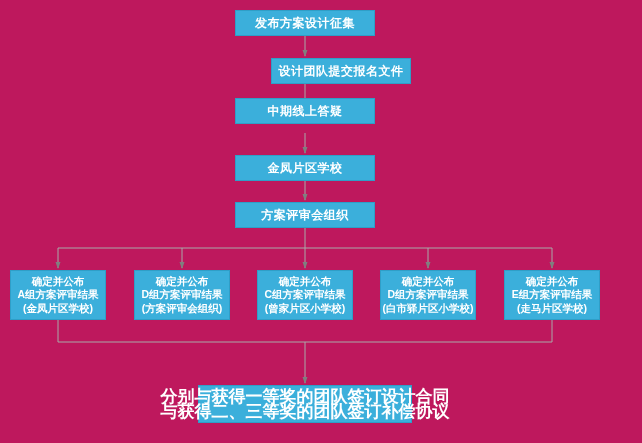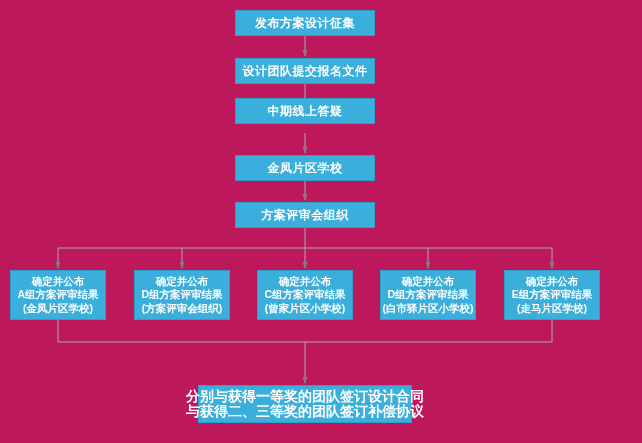--- a/index.html
+++ b/index.html
@@ -37,42 +37,42 @@
   }
   .step {
     left: 235px;
     width: 140px;
     height: 26px;
     font-size: 12px;
     line-height: 14px;
     letter-spacing: 0.5px;
   }
   .step.s1 { top: 10px; }
-  .step.s2 { top: 58px; }
+  .step.s2 { top: 58px; margin-left: 36px; }
   .step.s3 { top: 98px; }
   .step.s4 { top: 155px; }
   .step.s5 { top: 202px; }
   .group {
     top: 270px;
     width: 96px;
     height: 50px;
     font-size: 10.5px;
     line-height: 13.5px;
   }
   .group.g1 { left: 10px; }
   .group.g2 { left: 134px; }
   .group.g3 { left: 257px; }
   .group.g4 { left: 380px; }
   .group.g5 { left: 504px; }
   .final {
     left: 198px;
     top: 385px;
     width: 214px;
     height: 38px;
-    font-size: 14px;
+    font-size: 17px;
     line-height: 15px;
   }
   .node span { display: block; white-space: nowrap; }
 </style>
 </head>
 <body>
 
 <div class="canvas">
 
   <svg class="connectors" viewBox="0 0 642 443" xmlns="http://www.w3.org/2000/svg">

